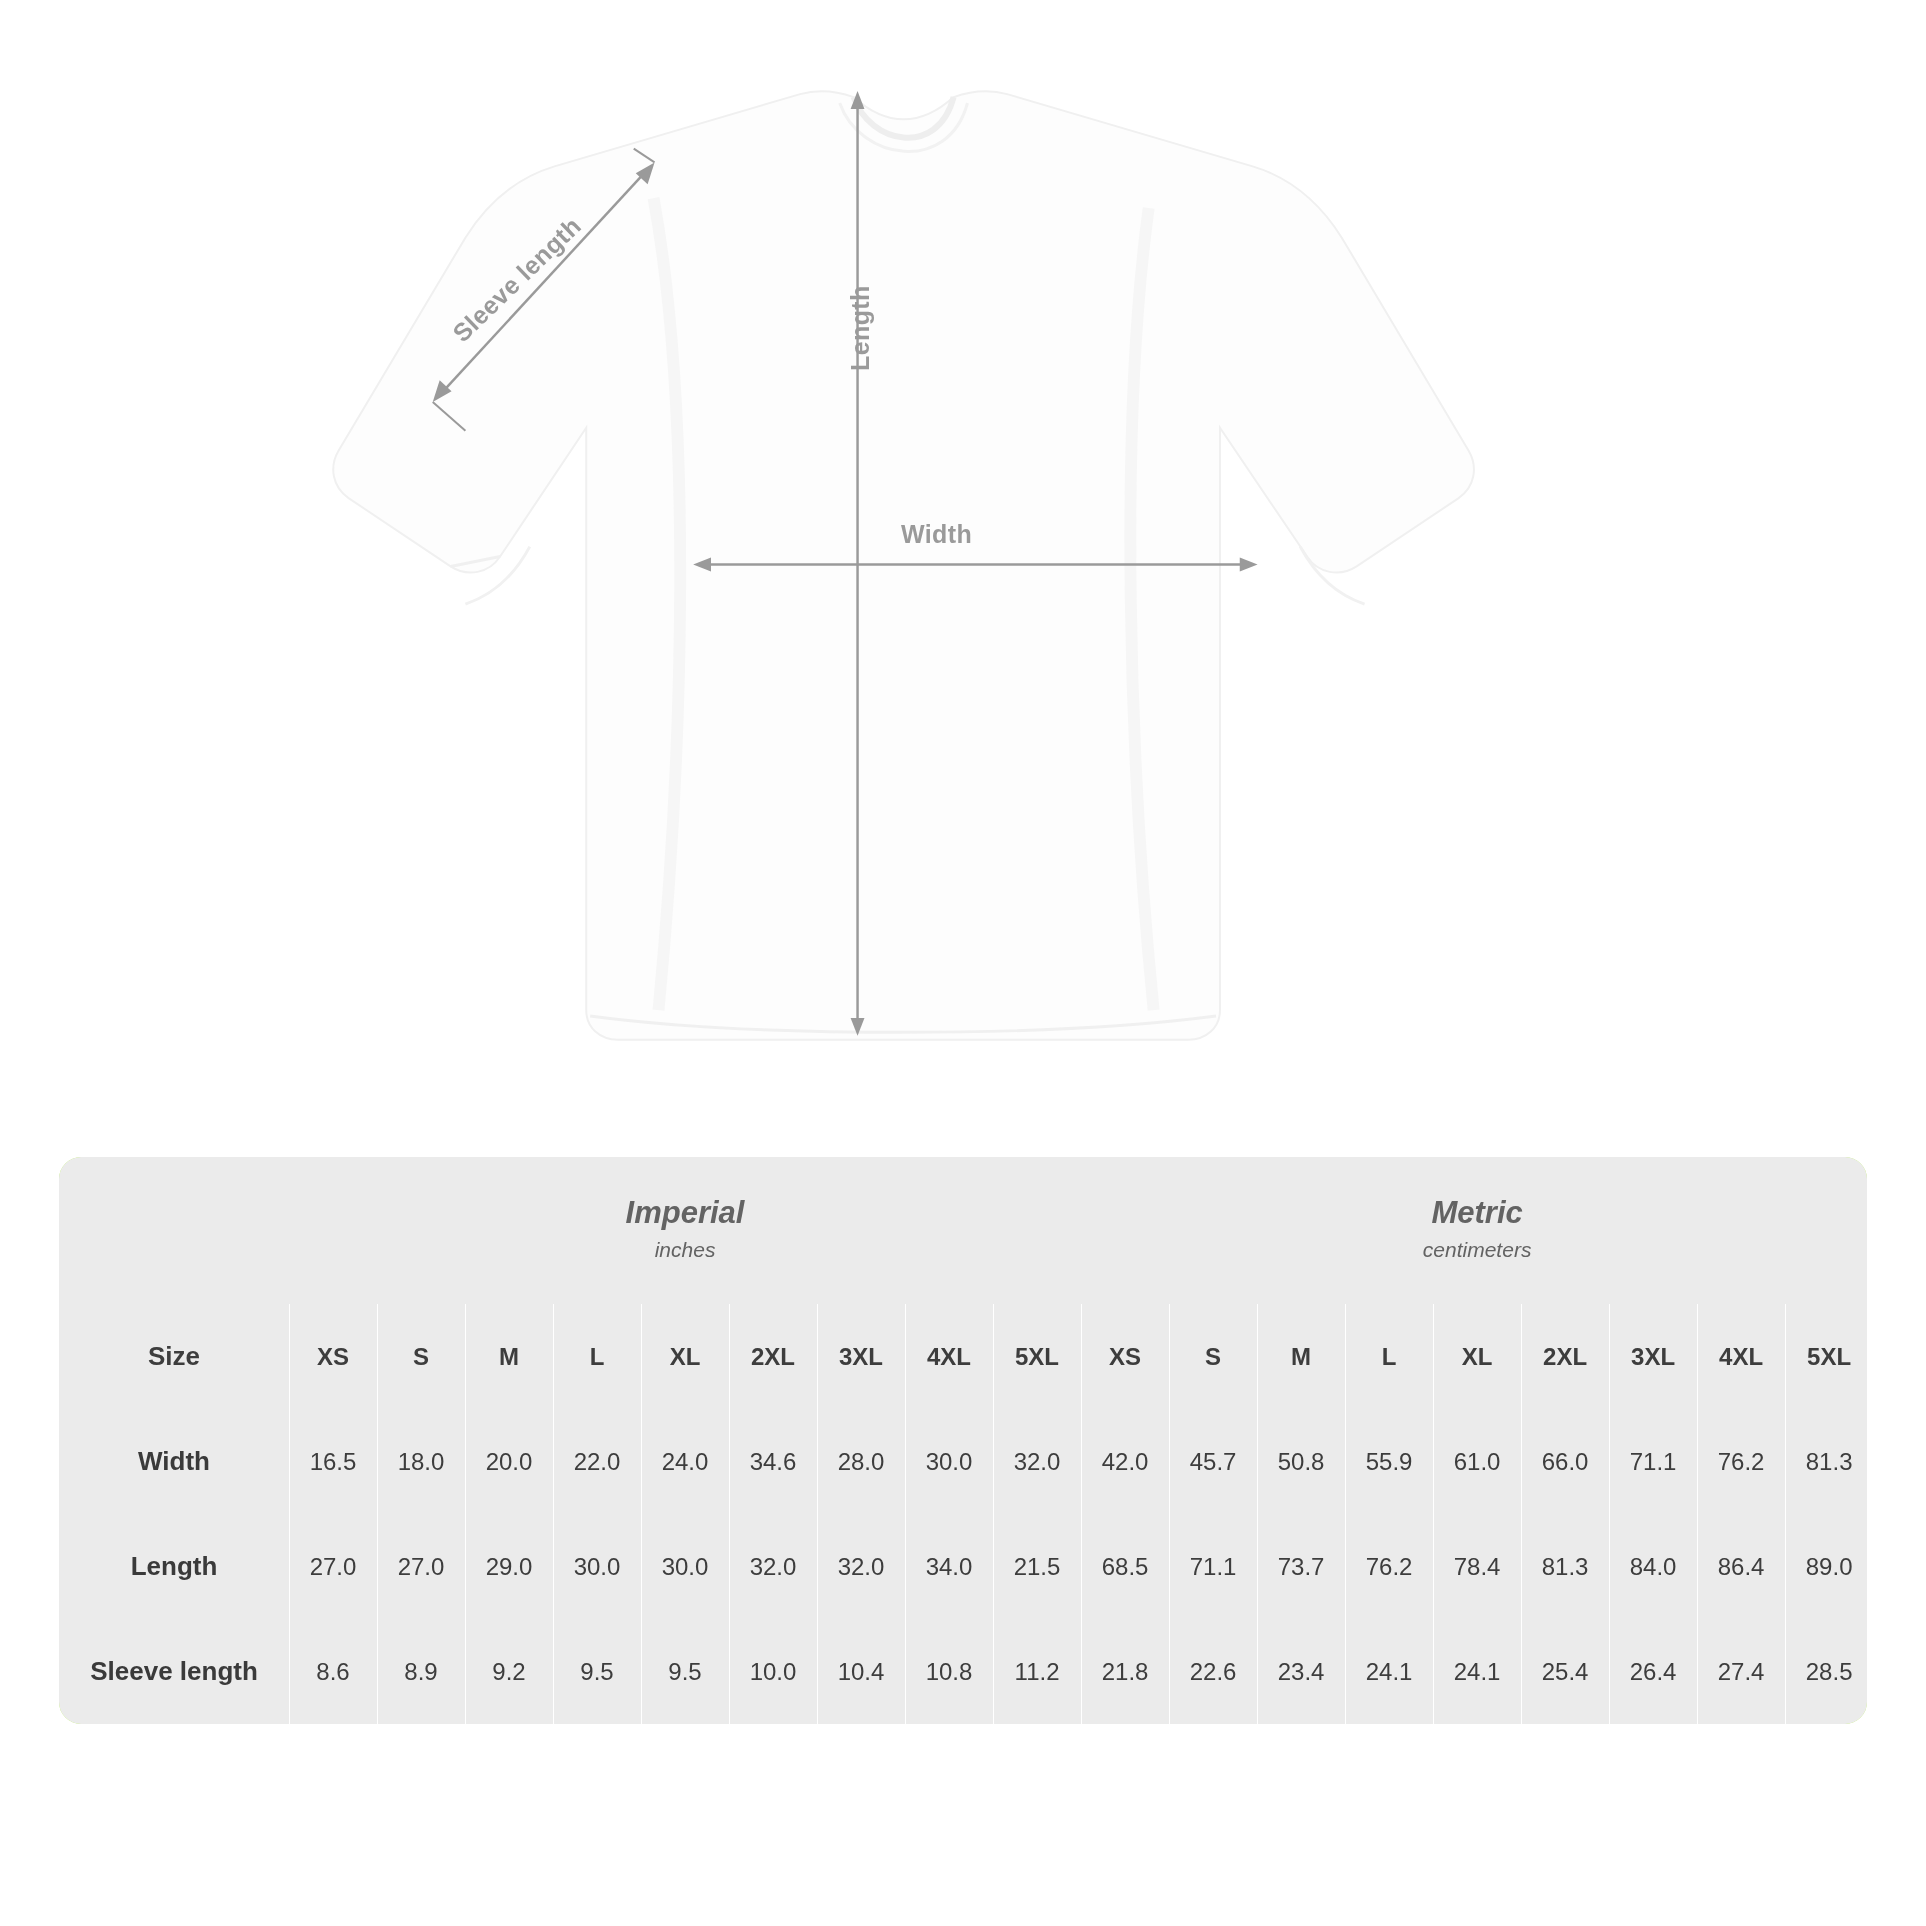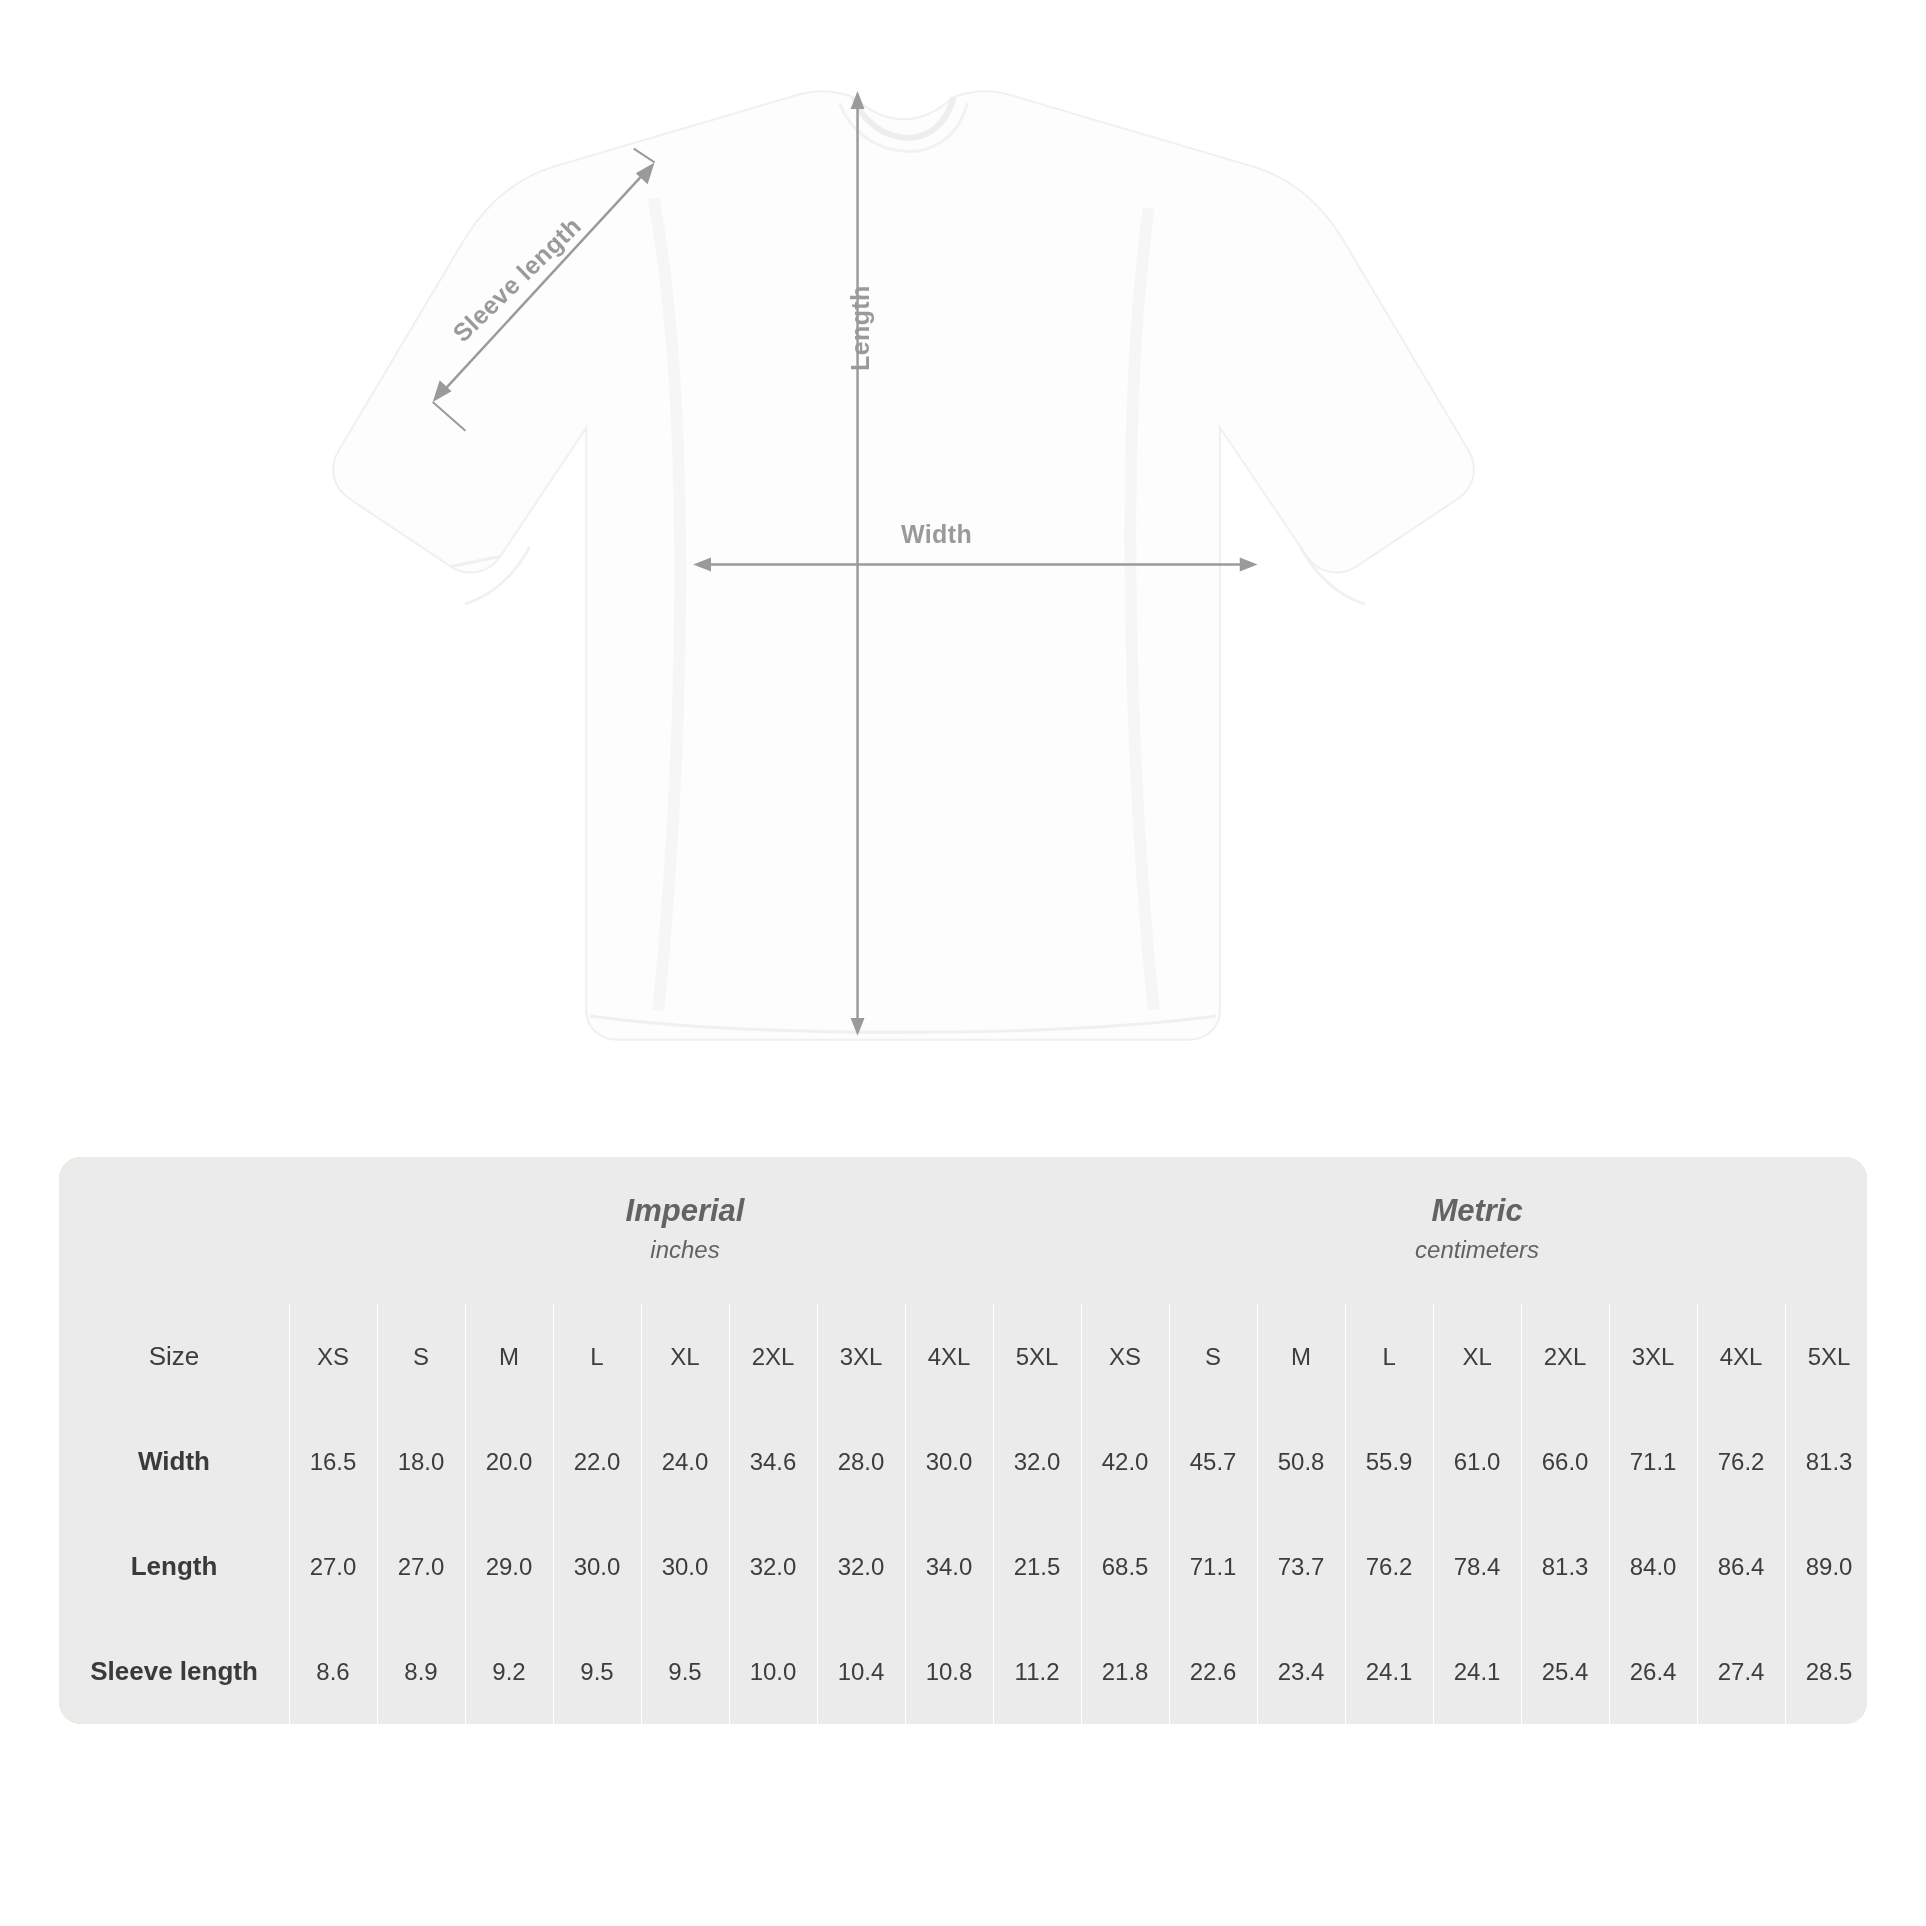--- a/index.html
+++ b/index.html
@@ -103,31 +103,31 @@
     padding: 0;
   }
   .unit-name {
     font-size: 31px;
     font-weight: bold;
     font-style: italic;
     color: #636363;
     line-height: 1.25;
   }
   .unit-sub {
-    font-size: 24px;
+    font-size: 21px;
     font-style: italic;
     color: #636363;
     line-height: 1.6;
   }
 
   
   .head-row td {
     height: 103px;
     background: #ebebeb;
-    font-weight: normal;
+    font-weight: bold;
     color: #4a4a4a;
     font-size: 25px;
   }
   .head-row td.rowlabel {
     font-size: 26px;
   }
 
   .data-row td {
     height: 103px;
     background: #ebebeb;

